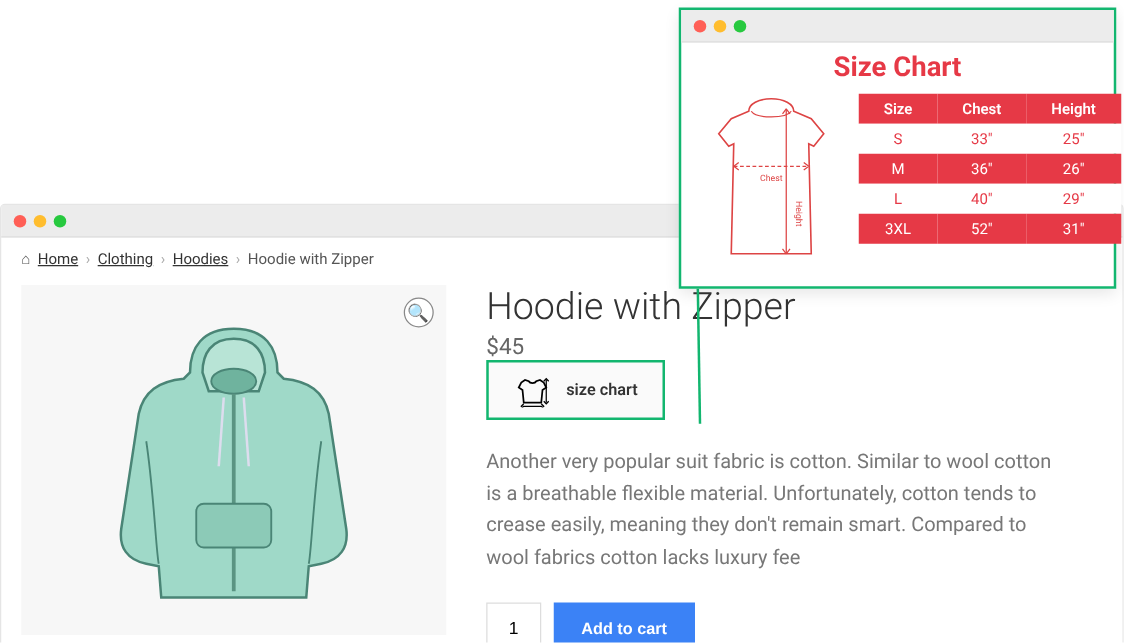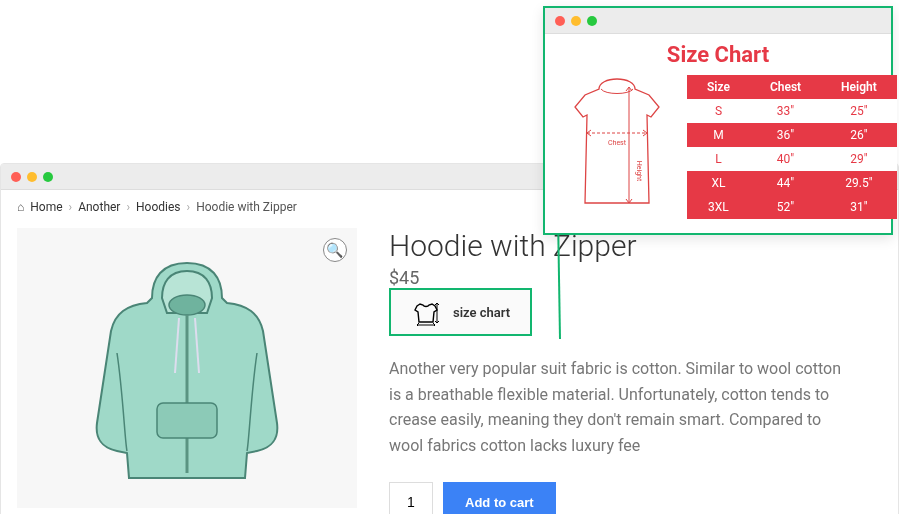--- a/index.html
+++ b/index.html
@@ -2,21 +2,21 @@
 <html><head>
 <meta charset="utf-8">
 <style>
 *{box-sizing:border-box;margin:0;padding:0}
 body{font-family:-apple-system,BlinkMacSystemFont,"Segoe UI",Roboto,sans-serif;background:#fff;color:#333;width:899px;height:514px;overflow:hidden;position:relative}
 .browser{position:absolute;left:0;top:163px;width:899px;border:1px solid #e5e5e5;border-radius:4px 4px 0 0;background:#fff}
 .browser-chrome{background:#ececec;height:26px;display:flex;align-items:center;padding:0 10px;gap:6px;border-bottom:1px solid #ddd}
 .dot{width:10px;height:10px;border-radius:50%}
 .dot.r{background:#ff5f56}.dot.y{background:#ffbd2e}.dot.g{background:#27c93f}
 .crumbs{padding:10px 16px 6px;font-size:12px;color:#555;display:flex;align-items:center;gap:6px}
-.crumbs a{color:#333;}
+.crumbs a{color:#333;text-decoration:underline}
 .crumbs .sep{color:#aaa}
 .home-icon{font-size:12px}
 .product{display:flex;gap:32px;padding:8px 16px}
 .gallery{width:340px;height:280px;background:#f7f7f7;position:relative;display:flex;align-items:center;justify-content:center}
 .zoom{position:absolute;top:10px;right:10px;width:24px;height:24px;border:1px solid #888;border-radius:50%;display:flex;align-items:center;justify-content:center;font-size:14px;cursor:pointer;background:#fff}
 .info{flex:1}
 .title{font-size:30px;font-weight:300;color:#333;margin-bottom:4px}
 .price{font-size:18px;color:#666;}
 .size-btn{display:inline-flex;align-items:center;gap:12px;border:2px solid #12b66f;padding:8px 20px;background:#fafafa;margin-bottom:20px;cursor:pointer}
 .size-btn span{font-size:13px;font-weight:600;color:#333}
@@ -45,21 +45,21 @@
 <div class="browser">
   <div class="browser-chrome">
     <div class="dot r"></div>
     <div class="dot y"></div>
     <div class="dot g"></div>
   </div>
   <div class="crumbs">
     <span class="home-icon">⌂</span>
     <a>Home</a>
     <span class="sep">›</span>
-    <a>Another</a>
+    <a>Clothing</a>
     <span class="sep">›</span>
     <a>Hoodies</a>
     <span class="sep">›</span>
     <span>Hoodie with Zipper</span>
   </div>
   <div class="product">
     <div class="gallery">
       <div class="zoom">🔍</div>
       <svg width="240" height="250" viewBox="0 0 240 250">
         <path d="M120 20 C95 20 85 35 85 55 L80 60 C60 62 48 70 44 88 L30 180 C28 195 35 205 50 208 L60 210 L62 235 L178 235 L180 210 L190 208 C205 205 212 195 210 180 L196 88 C192 70 180 62 160 60 L155 55 C155 35 145 20 120 20 Z" fill="#9fd9c8" stroke="#4a8576" stroke-width="2"></path>
@@ -136,25 +136,20 @@
               <td>M</td>
               <td>36"</td>
               <td>26"</td>
             </tr>
           <tr class="odd">
               <td>L</td>
               <td>40"</td>
               <td>29"</td>
             </tr>
           <tr class="even">
-              <td>XL</td>
-              <td>44"</td>
-              <td>29.5"</td>
-            </tr>
-          <tr class="even">
               <td>3XL</td>
               <td>52"</td>
               <td>31"</td>
             </tr>
         </tbody>
       </table>
     </div>
   </div>
 </div>
 

